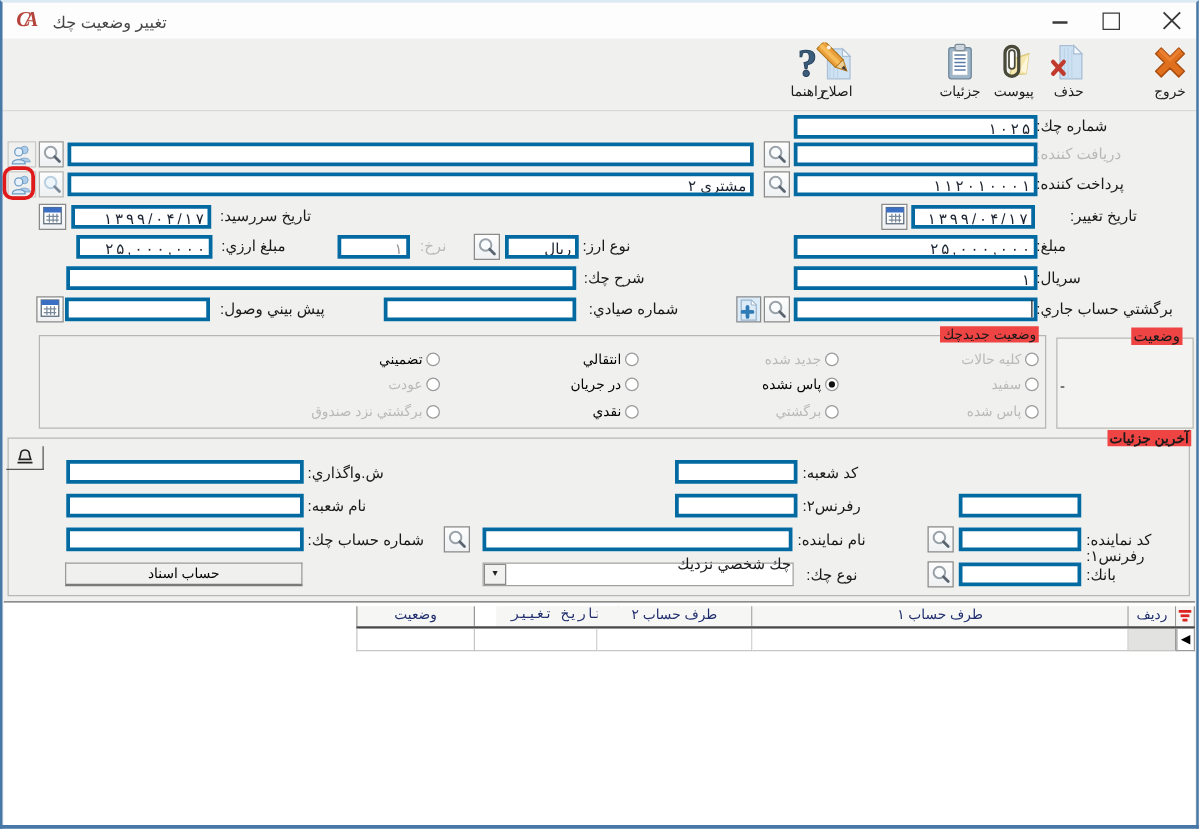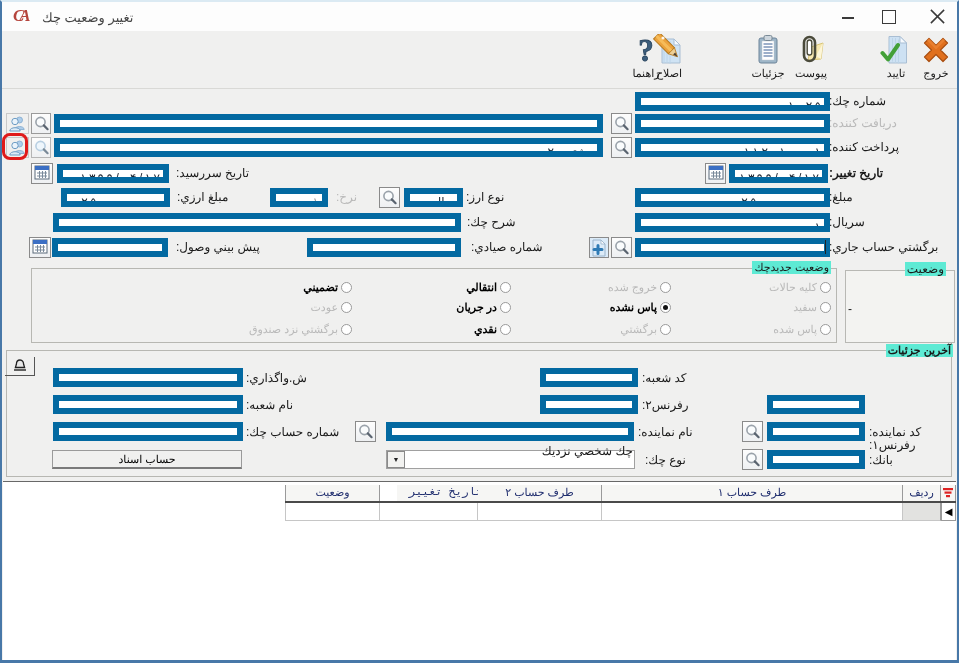--- a/index.html
+++ b/index.html
@@ -10,31 +10,31 @@
   #titlebar{position:absolute;left:2px;top:2px;width:955px;height:29px;background:#fdfdfd;}
   #title-text{position:absolute;left:40px;top:8px;font-size:13px;color:#454545;direction:rtl;}
   #calogo{position:absolute;left:11px;top:4px;width:24px;height:22px;font-family:"Liberation Serif",serif;
           font-size:17px;font-style:italic;font-weight:bold;color:#b5443c;letter-spacing:-5px;}
   #toolbar{position:absolute;left:2px;top:31px;width:955px;height:57px;background:#f0f0ef;
            border-bottom:1px solid #d9d9d6;}
   .tbtn{position:absolute;top:3px;width:54px;height:52px;text-align:center;}
   .tbtn svg{display:block;margin:0 auto;}
   .tbtn .cap{font-size:11px;color:#1a1a1a;direction:rtl;margin-top:1px;}
   
-  .fld{position:absolute;background:#fff;border:6px solid #0369a1;box-sizing:border-box;height:19px;
+  .fld{position:absolute;background:#fff;border:3px solid #0369a1;box-sizing:border-box;height:19px;
        font-size:12px;color:#1b2430;direction:rtl;padding:0 3px;line-height:16px;overflow:hidden;}
   .lbl{position:absolute;font-size:12px;color:#1a1a1a;direction:rtl;white-space:nowrap;}
   .glbl{color:#b9b9b9;}
   .num{direction:ltr;text-align:right;}
-  .blbl{font-weight:bold;}
+  .blbl{font-weight:normal;margin-left:27px;}
   .sbtn{position:absolute;width:21px;height:21px;box-sizing:border-box;border:1px solid #8a8a8a;
         background:linear-gradient(#fdfdfd,#eef0f2);}
   .sbtn svg{display:block;margin:1px auto 0;}
   .grp{position:absolute;border:1px solid #b7b7b2;box-sizing:border-box;}
-  .grplbl{position:absolute;font-size:11px;color:#1a1a1a;direction:rtl;background:#5eead4;padding:0 2px;}
+  .grplbl{position:absolute;font-size:11px;color:#1a1a1a;direction:rtl;background:#ef4444;padding:0 2px;}
   .radio{position:absolute;width:11px;height:11px;border-radius:50%;box-sizing:border-box;
          border:1px solid #9a9a9a;background:#fff;}
   .radio.sel::after{content:"";position:absolute;left:2px;top:2px;width:5px;height:5px;border-radius:50%;background:#111;}
   .rlbl{position:absolute;font-size:11px;direction:rtl;white-space:nowrap;}
   
   #grid{position:absolute;left:3px;top:481px;width:953px;height:178px;background:#fff;
         border-top:1px solid #686868;}
   .hc{position:absolute;top:3px;height:16px;box-sizing:border-box;background:#f6f6f4;
       border-right:1px solid #9a9a9a;font-size:11px;color:#1f2d6e;text-align:center;line-height:15px;direction:rtl;}
   .dc{position:absolute;top:21px;height:18px;box-sizing:border-box;background:#fff;border-right:1px solid #c6c6c6;border-bottom:1px solid #c6c6c6;}
@@ -52,28 +52,28 @@
       </svg>
   </div>
   <div id="toolbar">
     <div class="tbtn" style="left:907px;">
       <svg width="32" height="32" viewBox="0 0 32 32">
           <path d="M9 4.5 L16 11.5 L23 4.5 L27.5 9 L20.5 16 L27.5 23 L23 27.5 L16 20.5 L9 27.5 L4.5 23 L11.5 16 L4.5 9 Z" fill="#e0701e" stroke="#aa4e10" stroke-width="1.2" stroke-linejoin="round"></path>
           <path d="M9 4.5 L16 11.5 L23 4.5 L25 6.5 L16 15.5 L7 6.5 Z" fill="#ec8434" opacity="0.8"></path>
         </svg>
       <div class="cap">خروج</div>
     </div>
-    <div class="tbtn" style="left:867px;">
+    <div class="tbtn" style="left:826px;">
       <svg width="32" height="32" viewBox="0 0 32 32">
           <path d="M9 2.5 h11 l6.5 6.5 v20 h-17.5 z" fill="#cde1f3" stroke="#a9bed3" stroke-width="1"></path>
           <path d="M20 2.5 l6.5 6.5 h-6.5 z" fill="#f6fafe" stroke="#a9bed3" stroke-width="1"></path>
-          <path d="M9.5 5 v22 M12.5 4 v23.5 M15.5 4 v25 M18.5 5.5 v24" stroke="#bcd4e8" stroke-width="1"></path>
-          <path d="M2.5 19 l5.5 6.5 L18 11" fill="none" stroke="#43a038" stroke-width="4" stroke-linecap="round" stroke-linejoin="round"></path>
-        </svg>
-      <div class="cap">تاييد</div>
+          <path d="M12.5 4 v23.5 M15.5 4 v25 M18.5 5.5 v24" stroke="#bcd4e8" stroke-width="1"></path>
+          <path d="M3.5 15.5 l8.5 9.5 M12 15.5 l-8.5 9.5" stroke="#c03a2e" stroke-width="3.4" stroke-linecap="round"></path>
+        </svg>
+      <div class="cap">حذف</div>
     </div>
     <div class="tbtn" style="left:782px;">
       <svg width="32" height="32" viewBox="0 0 32 32">
           <path d="M16 13 L28 9 L26 25 L13 26 Z" fill="#f7e8b0" stroke="#d8c476" stroke-width="1"></path>
           <path d="M28 9 L26 25 L21 22 Z" fill="#fdf6d8"></path>
           <rect x="9" y="3" width="11" height="24" rx="5.5" fill="none" stroke="#4a4a3a" stroke-width="2.6"></rect>
           <rect x="12.2" y="6" width="4.6" height="15" rx="2.3" fill="#fff" stroke="#4a4a3a" stroke-width="1.4"></rect>
         </svg>
       <div class="cap">پيوست</div>
     </div>
@@ -265,21 +265,21 @@
     <div class="radio" style="left:820px;top:282px;"></div>
     <div class="radio" style="left:820px;top:302px;"></div>
     <div class="radio" style="left:820px;top:324px;"></div>
     <div class="rlbl glbl" style="right:142px;top:281px;">كليه حالات</div>
     <div class="rlbl glbl" style="right:142px;top:301px;">سفيد</div>
     <div class="rlbl glbl" style="right:142px;top:323px;">پاس شده</div>
 
     <div class="radio" style="left:660px;top:282px;"></div>
     <div class="radio sel" style="left:660px;top:302px;"></div>
     <div class="radio" style="left:660px;top:324px;"></div>
-    <div class="rlbl glbl" style="right:302px;top:281px;">خروج شده</div>
+    <div class="rlbl glbl" style="right:302px;top:281px;">جديد شده</div>
     <div class="rlbl blbl" style="right:302px;top:301px;">پاس نشده</div>
     <div class="rlbl glbl" style="right:302px;top:323px;">برگشتي</div>
 
     <div class="radio" style="left:500px;top:282px;"></div>
     <div class="radio" style="left:500px;top:302px;"></div>
     <div class="radio" style="left:500px;top:324px;"></div>
     <div class="rlbl blbl" style="right:462px;top:281px;">انتقالي</div>
     <div class="rlbl blbl" style="right:462px;top:301px;">در جريان</div>
     <div class="rlbl blbl" style="right:462px;top:323px;">نقدي</div>
 

